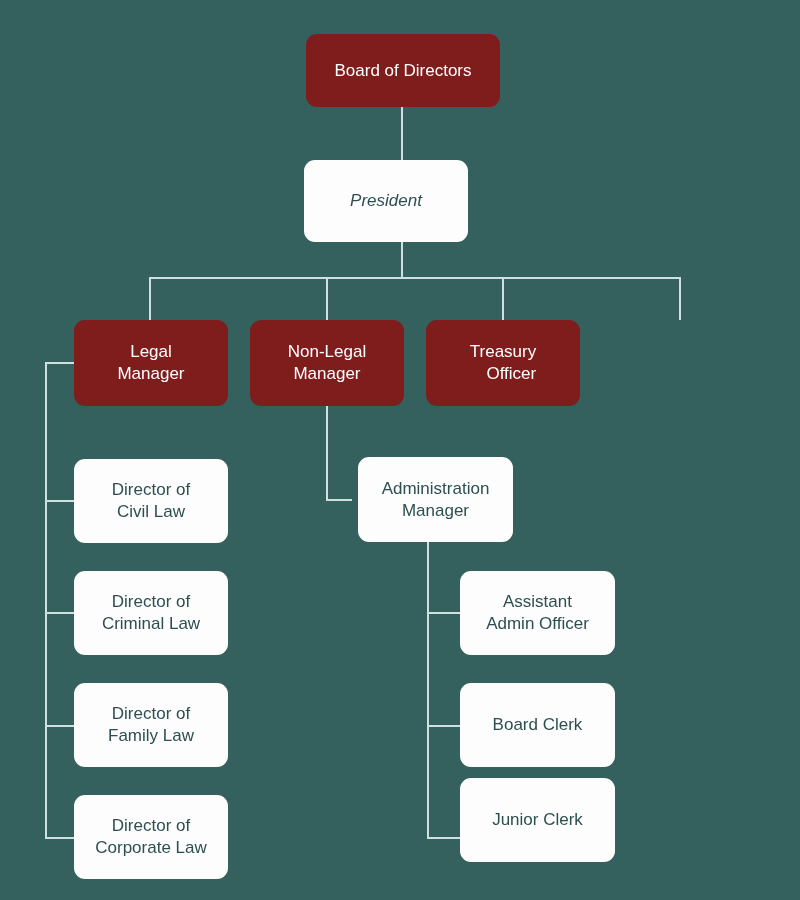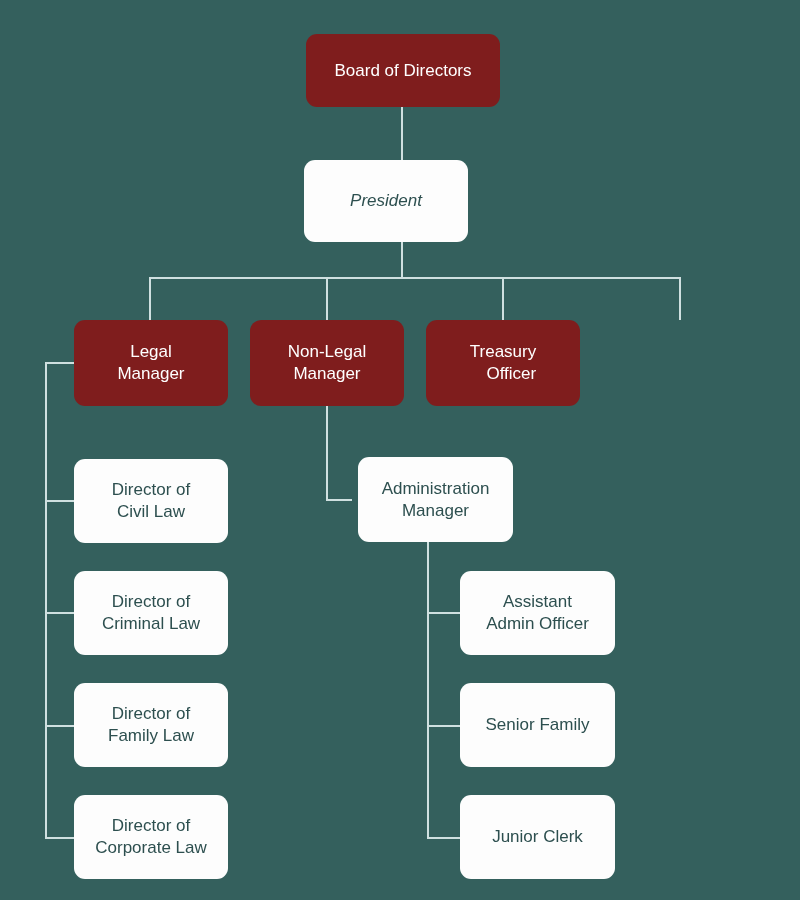--- a/index.html
+++ b/index.html
@@ -127,20 +127,20 @@
     <span class="label">Administration
 Manager</span>
   </div>
 
   <div class="node white" style="left:460px; top:571px; width:155px; height:84px;">
     <span class="label">Assistant
 Admin Officer</span>
   </div>
 
   <div class="node white" style="left:460px; top:683px; width:155px; height:84px;">
-    <span class="label">Senior Family</span>
+    <span class="label">Board Clerk</span>
   </div>
 
-  <div class="node white" style="left:460px; top:795px; width:155px; height:84px;">
+  <div class="node white" style="left:460px; top:778px; width:155px; height:84px;">
     <span class="label">Junior Clerk</span>
   </div>
 
 </div>
 
 </body></html>

